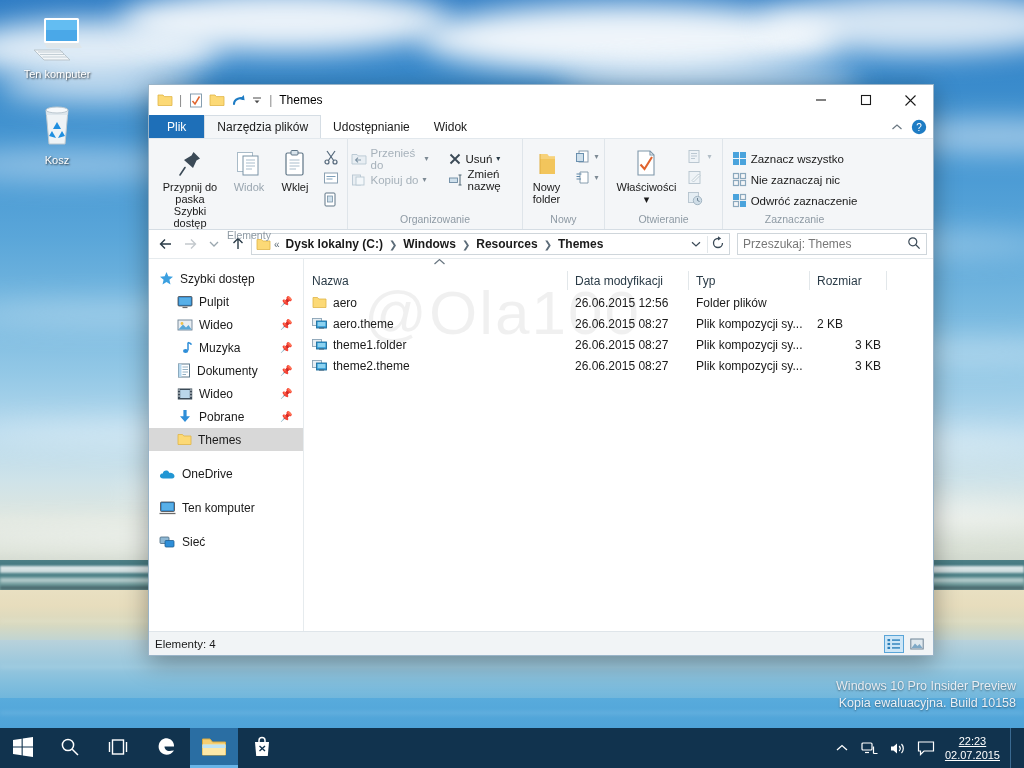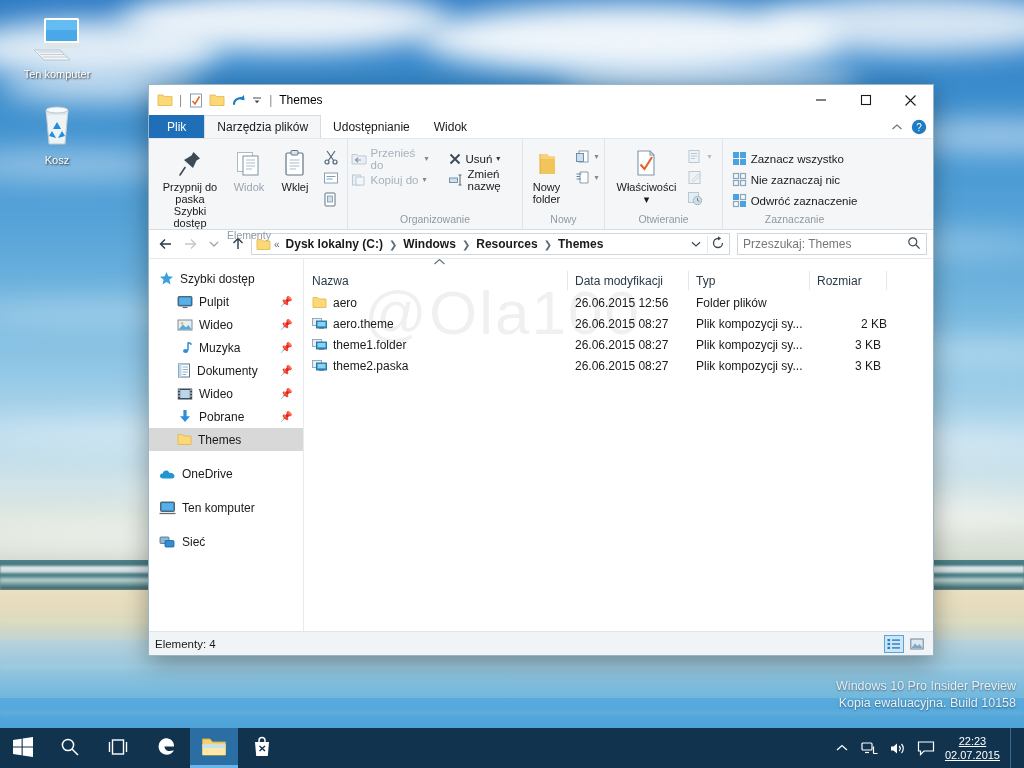--- a/index.html
+++ b/index.html
@@ -825,21 +825,21 @@
               <rect x="0.5" y="1.5" width="9" height="7" fill="#e7eef3" stroke="#8aa3b5" stroke-width=".9"></rect>
               <rect x="4.5" y="4" width="10" height="7" fill="#2f9ad6" stroke="#1f6f9d" stroke-width=".9"></rect>
               <rect x="5.6" y="5" width="7.8" height="4.2" fill="#8cd2f0"></rect>
               <path d="M7 11 H12" stroke="#4a6a82" stroke-width="1.2"></path>
             </svg>
           </span>
           <span>aero.theme</span>
         </div>
         <span class="cell" style="left:271px;">26.06.2015 08:27</span>
         <span class="cell" style="left:392px;">Plik kompozycji sy...</span>
-        <span class="cell" style="left:538px; width:64px; text-align:center;">2 KB</span>
+        <span class="cell" style="left:513px; width:64px; text-align:left;">2 KB</span>
       </div>
 
       <div class="listrow" style="position:relative;">
         <div class="cellname">
           <span class="icn">
             <svg width="15" height="14" viewBox="0 0 15 14">
               <rect x="0.5" y="1.5" width="9" height="7" fill="#e7eef3" stroke="#8aa3b5" stroke-width=".9"></rect>
               <rect x="4.5" y="4" width="10" height="7" fill="#2f9ad6" stroke="#1f6f9d" stroke-width=".9"></rect>
               <rect x="5.6" y="5" width="7.8" height="4.2" fill="#8cd2f0"></rect>
               <path d="M7 11 H12" stroke="#4a6a82" stroke-width="1.2"></path>
@@ -855,21 +855,21 @@
       <div class="listrow" style="position:relative;">
         <div class="cellname">
           <span class="icn">
             <svg width="15" height="14" viewBox="0 0 15 14">
               <rect x="0.5" y="1.5" width="9" height="7" fill="#e7eef3" stroke="#8aa3b5" stroke-width=".9"></rect>
               <rect x="4.5" y="4" width="10" height="7" fill="#2f9ad6" stroke="#1f6f9d" stroke-width=".9"></rect>
               <rect x="5.6" y="5" width="7.8" height="4.2" fill="#8cd2f0"></rect>
               <path d="M7 11 H12" stroke="#4a6a82" stroke-width="1.2"></path>
             </svg>
           </span>
-          <span>theme2.paska</span>
+          <span>theme2.theme</span>
         </div>
         <span class="cell" style="left:271px;">26.06.2015 08:27</span>
         <span class="cell" style="left:392px;">Plik kompozycji sy...</span>
         <span class="cell" style="left:513px; width:64px; text-align:right;">3 KB</span>
       </div>
     </div>
   </div>
 
   <div class="statusbar">
     <span>Elementy: 4</span>

